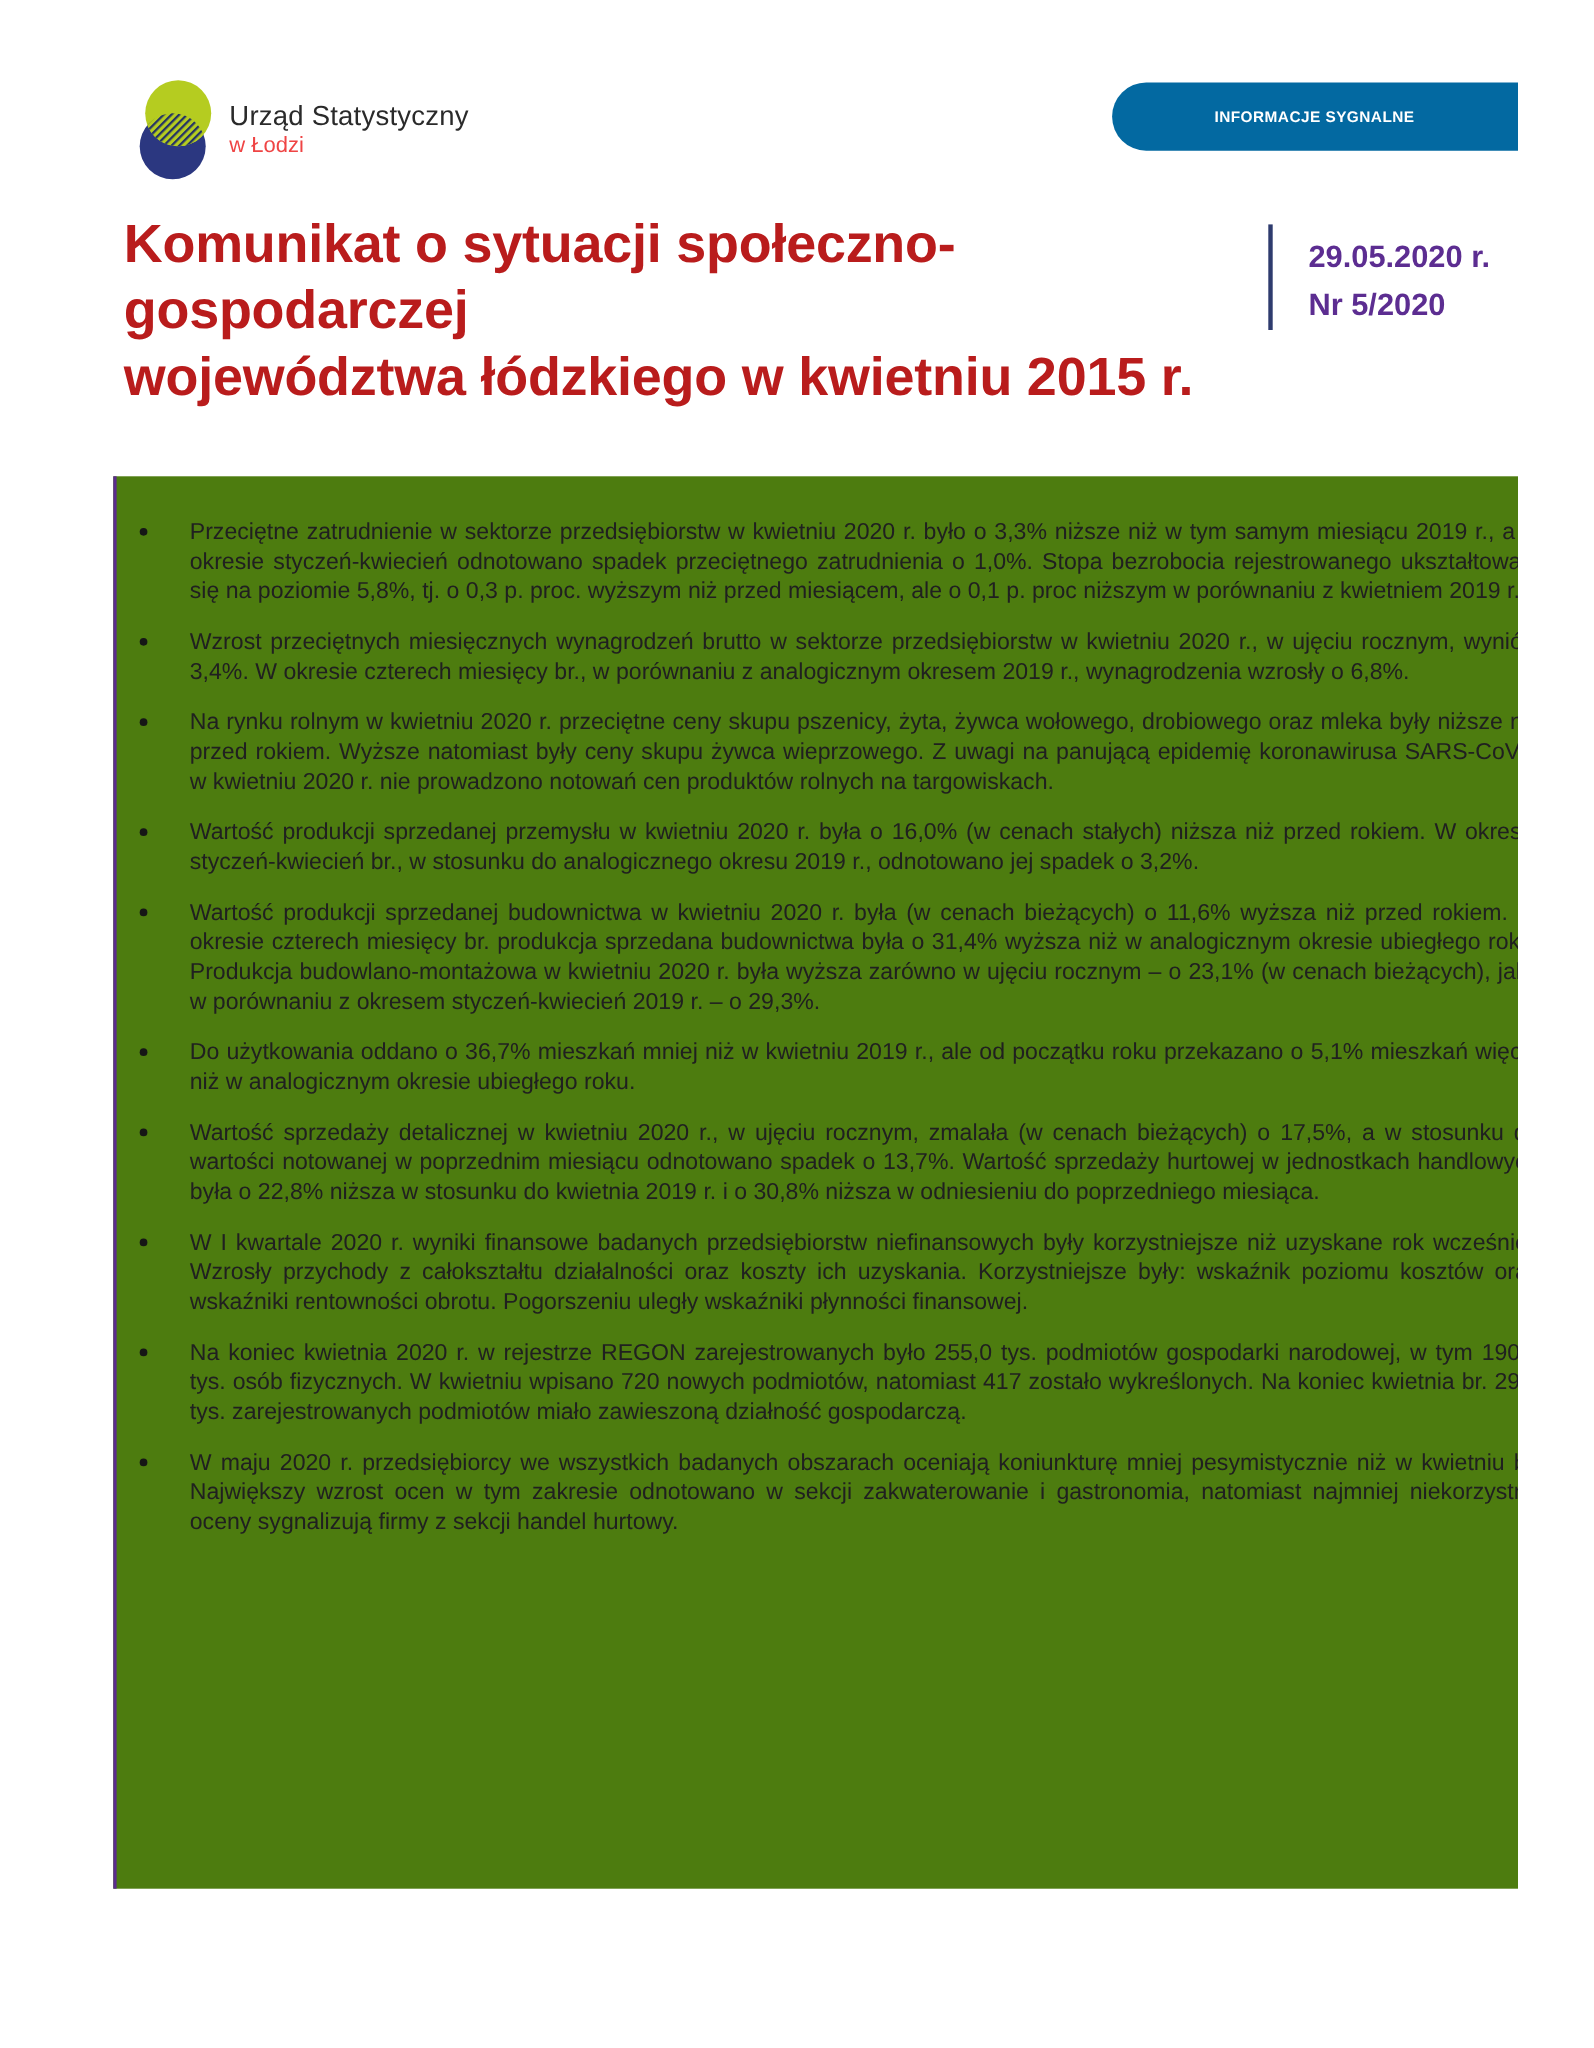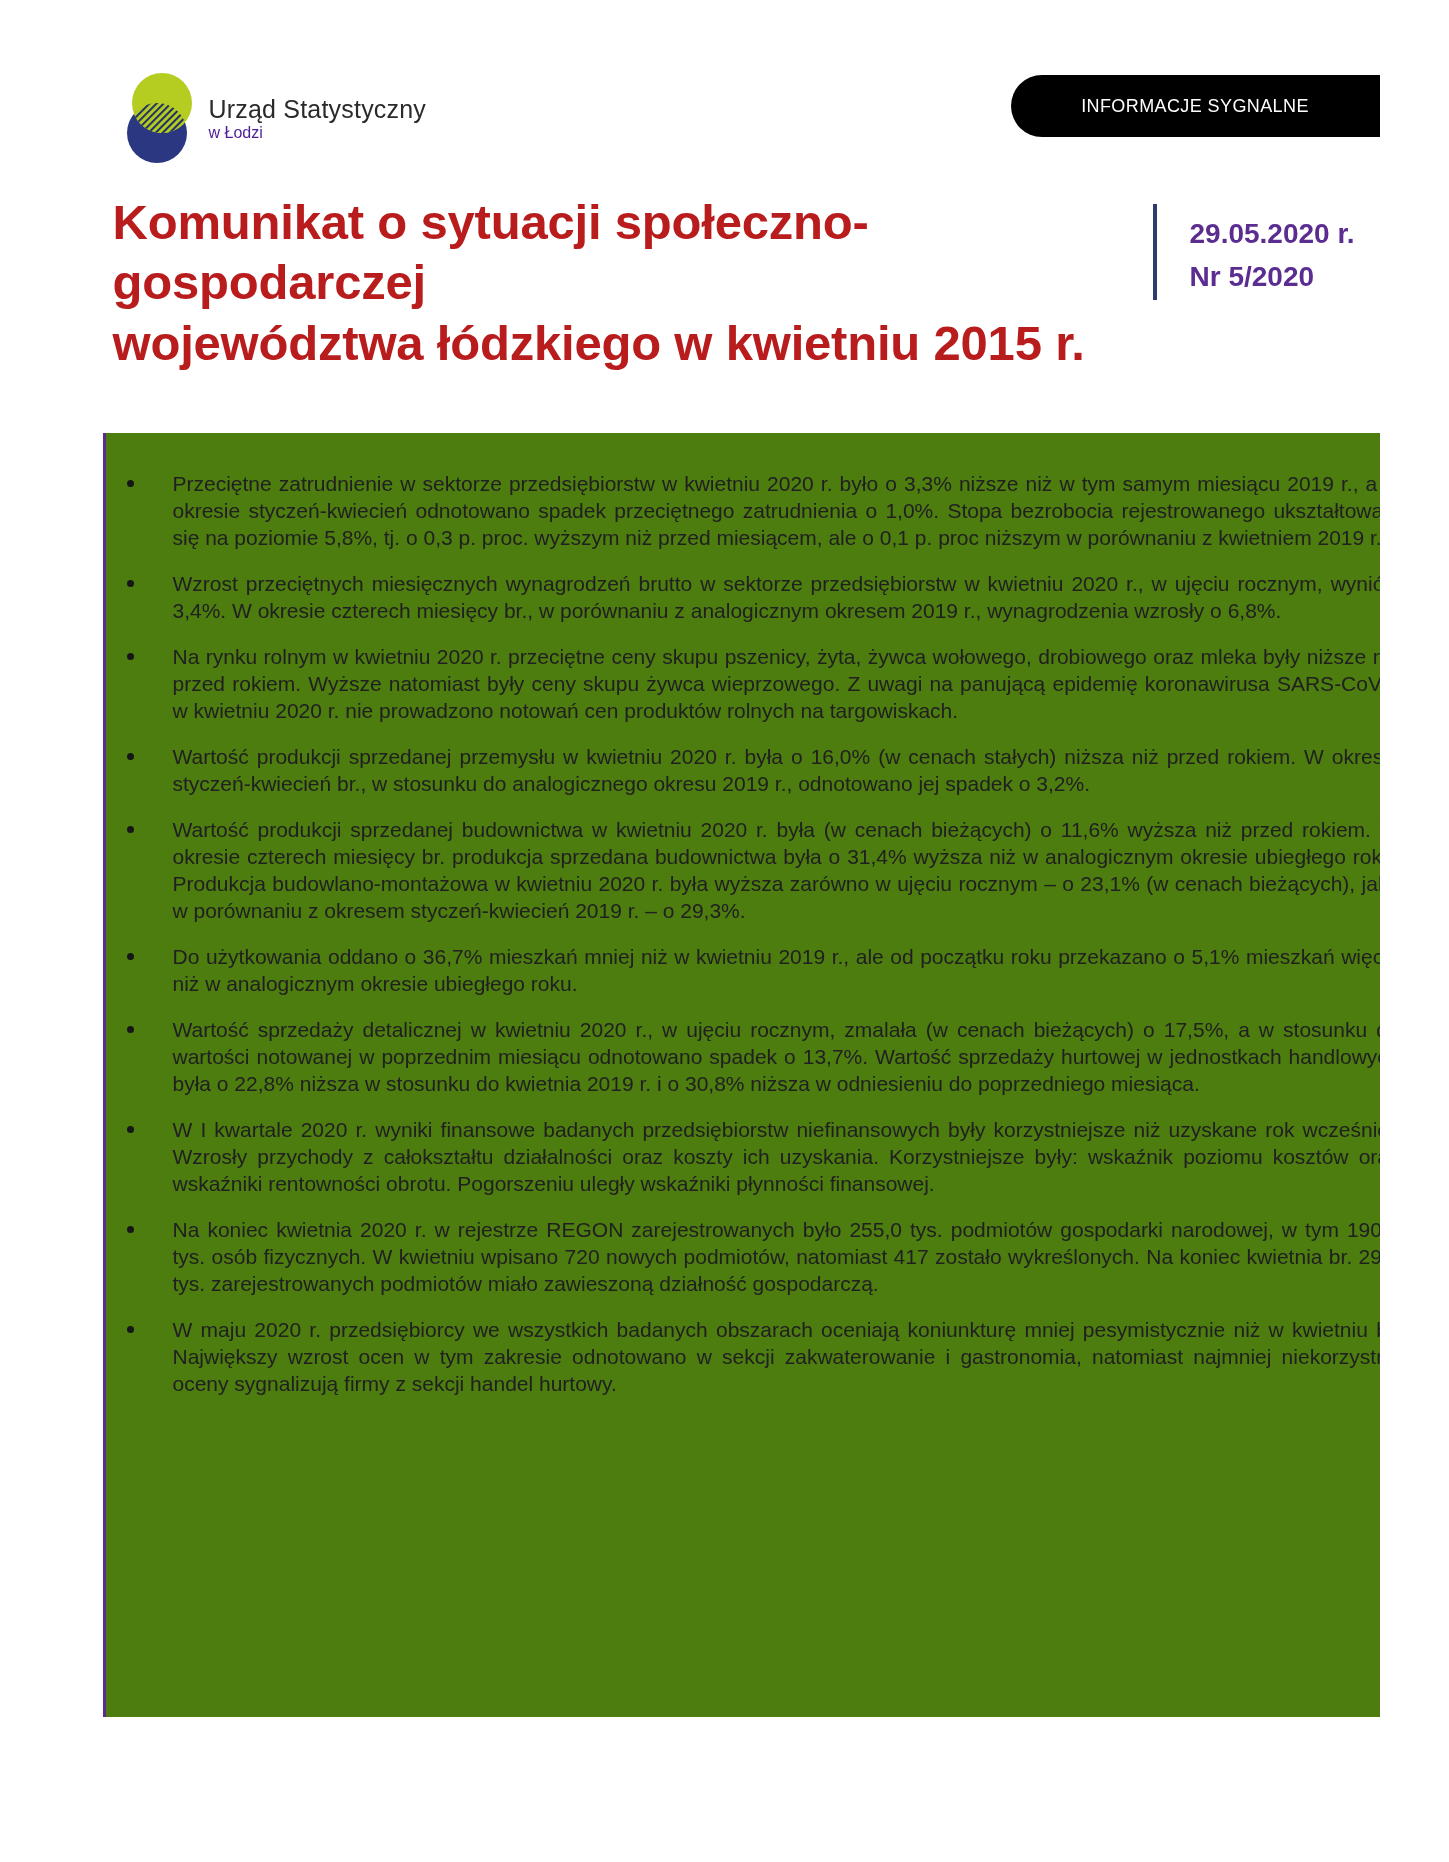--- a/index.html
+++ b/index.html
@@ -25,40 +25,40 @@
     display: flex;
     align-items: center;
     gap: 14px;
   }
   .logo-text .logo-name {
     font-size: 25px;
     color: #2a2a2a;
     letter-spacing: 0.2px;
   }
   .logo-text .logo-sub {
-    font-size: 16px;
-    color: #4c1d95;
+    font-size: 20px;
+    color: #ef4444;
     margin-top: 0;
   }
 
   
   .badge {
     position: absolute;
     top: 75px;
     right: 0;
     width: 369px;
     height: 62px;
-    background: #000000;
+    background: #0369a1;
     border-radius: 31px 0 0 31px;
     display: flex;
     align-items: center;
     justify-content: center;
     color: #ffffff;
-    font-size: 18px;
-    font-weight: normal;
+    font-size: 14px;
+    font-weight: bold;
     letter-spacing: 0.4px;
   }
 
   
   .page-title {
     position: absolute;
     left: 43px;
     top: 192px;
     width: 980px;
     font-size: 49px;

